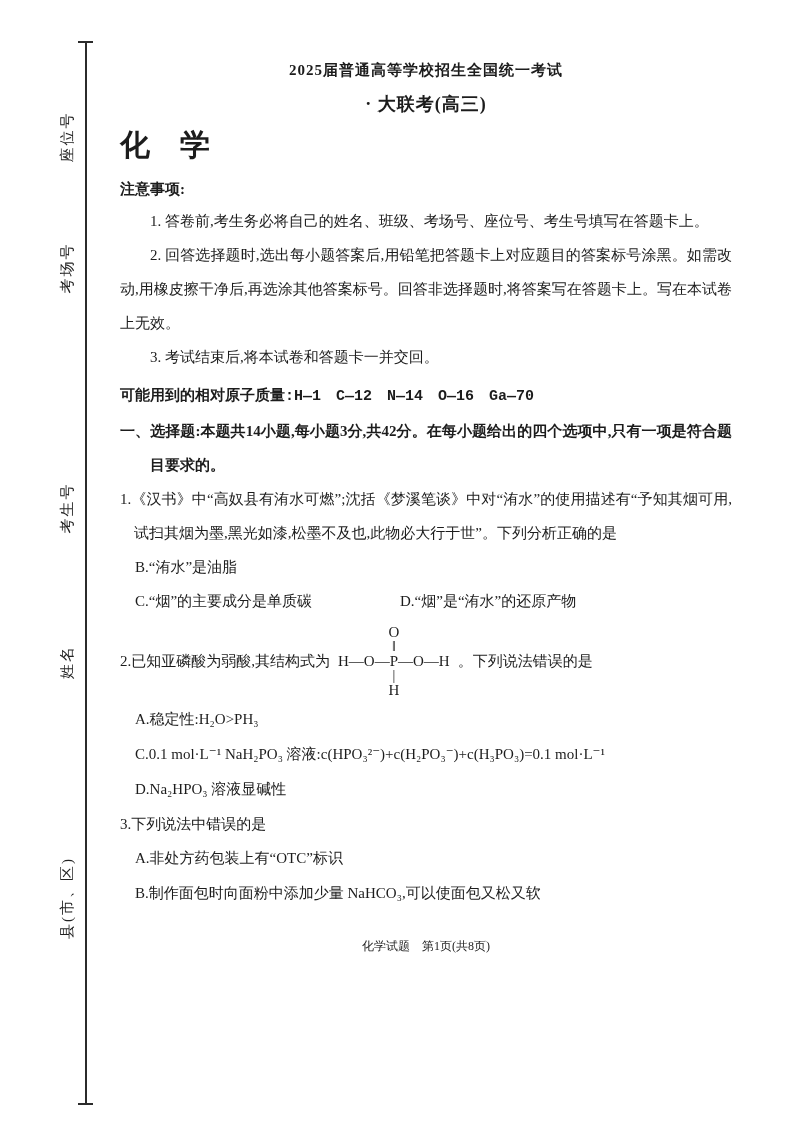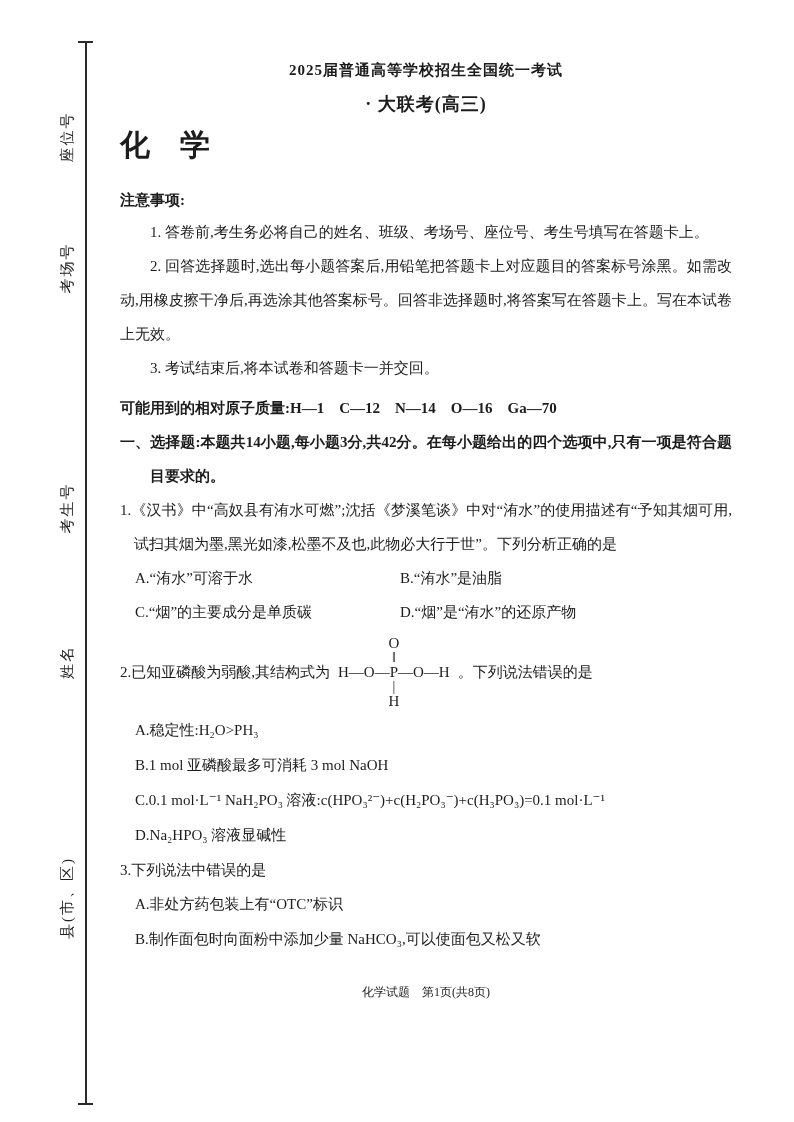--- a/index.html
+++ b/index.html
@@ -61,23 +61,23 @@
   .t2 {
     font-size: 18px; font-weight: bold;
     text-align: center; line-height: 24px;
     margin-top: 10px; letter-spacing: 1px;
   }
   .subject {
     font-size: 30px; font-weight: bold;
     text-align: left; line-height: 42px;
     margin-top: 8px;
   }
-  .notice-head { font-weight: bold; line-height: 30px; margin-top: 19px; }
+  .notice-head { font-weight: bold; line-height: 30px; margin-top: 8px; }
   .indent2 { text-indent: 30px; text-align: justify; }
-  .masses { font-weight: bold; margin-top: 6px; }
+  .masses { font-weight: bold; margin-top: 6px; font-family: Liberation Mono, monospace; }
   .hang2 { padding-left: 30px; text-indent: -30px; font-weight: bold; text-align: justify; }
   .hang1 { padding-left: 14px; text-indent: -14px; text-align: justify; }
   .opt-row { display: flex; padding-left: 15px; }
   .opt-row .col-a { width: 265px; flex: 0 0 auto; }
   .opt-line { padding-left: 15px; line-height: 35px; }
 
   
   .q2-stem {
     display: flex; align-items: center;
     margin: 6px 0 4px 0; line-height: 24px;
@@ -117,41 +117,39 @@
     <div class="indent2">1. 答卷前,考生务必将自己的姓名、班级、考场号、座位号、考生号填写在答题卡上。</div>
     <div class="indent2">2. 回答选择题时,选出每小题答案后,用铅笔把答题卡上对应题目的答案标号涂黑。如需改动,用橡皮擦干净后,再选涂其他答案标号。回答非选择题时,将答案写在答题卡上。写在本试卷上无效。</div>
     <div class="indent2">3. 考试结束后,将本试卷和答题卡一并交回。</div>
 
     <div class="masses">可能用到的相对原子质量:H—1　C—12　N—14　O—16　Ga—70</div>
 
     <div class="hang2">一、选择题:本题共14小题,每小题3分,共42分。在每小题给出的四个选项中,只有一项是符合题目要求的。</div>
 
     <div class="hang1">1.《汉书》中“高奴县有洧水可燃”;沈括《梦溪笔谈》中对“洧水”的使用描述有“予知其烟可用,试扫其烟为墨,黑光如漆,松墨不及也,此物必大行于世”。下列分析正确的是</div>
     <div class="opt-row">
-      <span class="col-a">A.“洧水”可溶于水</span>
       <span>B.“洧水”是油脂</span>
     </div>
     <div class="opt-row">
       <span class="col-a">C.“烟”的主要成分是单质碳</span>
       <span>D.“烟”是“洧水”的还原产物</span>
     </div>
 
     <div class="q2-stem">
       <span>2.已知亚磷酸为弱酸,其结构式为</span>
       <span class="structure">
         <span>O</span>
         <span class="bond">‖</span>
         <span>H—O—P—O—H</span>
         <span class="bond">|</span>
         <span>H</span>
       </span>
       <span>。下列说法错误的是</span>
     </div>
     <div class="opt-line">A.稳定性:H₂O&gt;PH₃</div>
-    <div class="opt-line">B.1 mol 亚磷酸最多可消耗 3 mol NaOH</div>
     <div class="opt-line">C.0.1 mol·L⁻¹ NaH₂PO₃ 溶液:c(HPO₃²⁻)+c(H₂PO₃⁻)+c(H₃PO₃)=0.1 mol·L⁻¹</div>
     <div class="opt-line">D.Na₂HPO₃ 溶液显碱性</div>
 
     <div class="hang1">3.下列说法中错误的是</div>
     <div class="opt-line">A.非处方药包装上有“OTC”标识</div>
     <div class="opt-line">B.制作面包时向面粉中添加少量 NaHCO₃,可以使面包又松又软</div>
 
     <div class="footer">化学试题　第1页(共8页)</div>
 
   </div>

